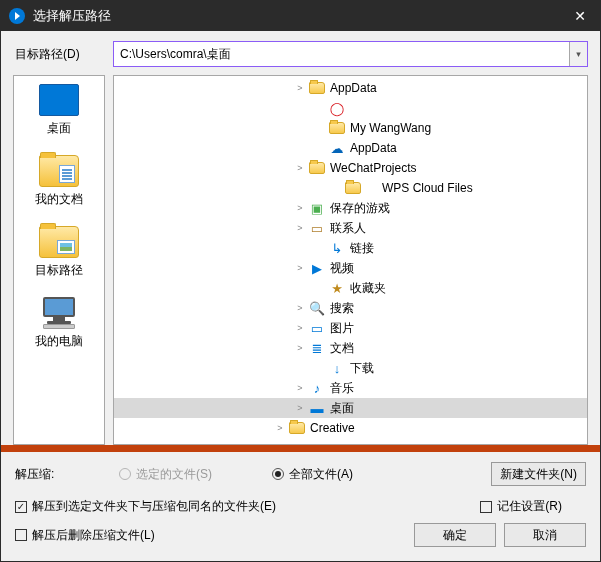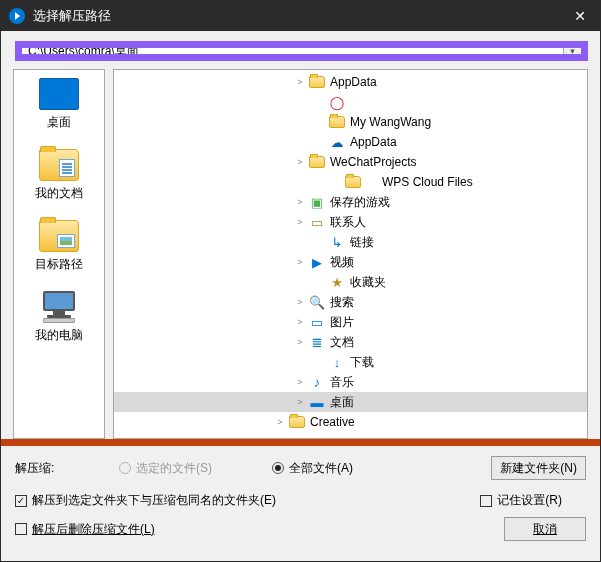--- a/index.html
+++ b/index.html
@@ -5,21 +5,21 @@
   * { box-sizing: border-box; font-family: "Microsoft YaHei", "Segoe UI", sans-serif; }
   body { margin: 0; background: #888; }
   .window { width: 601px; height: 562px; background: #f0f0f0; border: 1px solid #2b2b2b; display: flex; flex-direction: column; }
   .titlebar { height: 30px; background: #2b2b2b; color: #fff; display: flex; align-items: center; padding: 0 0 0 8px; font-size: 13px; }
   .titlebar .ico { width: 16px; height: 16px; border-radius: 50%; background: #0078d7; margin-right: 8px; display: flex; align-items: center; justify-content: center; }
   .titlebar .ico::before { content: ""; width: 0; height: 0; border-left: 5px solid #fff; border-top: 4px solid transparent; border-bottom: 4px solid transparent; margin-left: 1px; }
   .titlebar .spacer { flex: 1; }
   .titlebar .close { width: 40px; height: 30px; display: flex; align-items: center; justify-content: center; cursor: pointer; font-size: 14px;}
   .pathrow { display: flex; align-items: center; padding: 10px 12px 8px 14px; font-size: 12px; gap: 8px; }
   .pathrow label { width: 90px; }
-  .pathcombo { flex: 1; display: flex; border: 7px solid #8b5cf6; background: #0369a1; height: 20px; }
+  .pathcombo { flex: 1; display: flex; border: 1px solid #8b5cf6; background: #0369a1; height: 26px; }
   .pathcombo input { flex: 1; border: none; padding: 0 6px; font-size: 12px; outline: none; }
   .pathcombo .dd { width: 18px; border-left: 1px solid #a7a7a7; display: flex; align-items: center; justify-content: center; font-size: 9px; color: #555; cursor: pointer; background: #f0f0f0; }
 
   .midrow { display: flex; padding: 0 12px; gap: 8px; height: 370px; }
   .places { width: 92px; border: 1px solid #a7a7a7; background: #fff; padding-top: 8px; overflow: hidden; }
   .place { display: flex; flex-direction: column; align-items: center; font-size: 12px; margin-bottom: 18px; cursor: pointer; }
   .place .picon { width: 40px; height: 32px; margin-bottom: 4px; }
   .folder-ic { background: linear-gradient(#ffe9a6,#f5c13b); border:1px solid #d6a828; border-radius: 2px 4px 3px 3px; position:relative;}
   .folder-ic::before{content:"";position:absolute;top:-4px;left:0;width:14px;height:5px;background:#f5c13b;border:1px solid #d6a828;border-bottom:none;border-radius:2px 2px 0 0;}
   .doc-badge { position:absolute; right:3px; bottom:3px; width:16px;height:18px;background:#fff;border:1px solid #79a8d8;}
@@ -51,36 +51,37 @@
   .radio { display: inline-flex; align-items: center; margin-right: 60px; cursor: pointer; }
   .radio .r { width: 12px; height: 12px; border: 1px solid #555; border-radius: 50%; margin-right: 5px; display:flex;align-items:center;justify-content:center;}
   .radio.checked .r::after { content: ""; width: 6px; height: 6px; background: #222; border-radius: 50%; }
   .radio.disabled { color: #9a9a9a; cursor: default; }
   .radio.disabled .r { border-color: #b5b5b5; }
   .btn { min-width: 82px; height: 24px; border: 1px solid #999; background: #e9e9e9; font-size: 12px; cursor: pointer; padding: 0 8px; }
   .row1 .spacer { flex: 1; }
   .row2 { display: flex; align-items: center; margin-bottom: 8px; }
   .chk { display: inline-flex; align-items: center; cursor: pointer; margin-right: 24px;}
   .chk .c { width: 12px; height: 12px; border: 1px solid #333; margin-right: 5px; display:flex;align-items:center;justify-content:center;font-size:10px;line-height:1;color:#222;}
-  .row3 { display: flex; align-items: center; text-decoration: underline; }
+  .row3 { display: flex; align-items: center; }
   .row3 .spacer { flex: 1; }
   .row3 .btn { margin-left: 8px; }
 </style>
 </head>
 <body>
 
 <div class="window">
   <div class="titlebar">
     <span class="ico"></span>
     <span>选择解压路径</span>
     <span class="spacer"></span>
     <span class="close">✕</span>
   </div>
 
   <div class="pathrow">
+    <label>目标路径(D)</label>
     <div class="pathcombo">
       <input type="text" value="C:\Users\comra\桌面" style="">
       <div class="dd">▾</div>
     </div>
   </div>
 
   <div class="midrow">
     <div class="places" id="places">
         <div class="place">
           <div class="picon desktop-ic"></div>
@@ -237,16 +238,17 @@
         <span class="c"></span>
         <span>记住设置(R)</span>
       </span>
     </div>
     <div class="row3">
       <span class="chk">
         <span class="c"></span>
         <span>解压后删除压缩文件(L)</span>
       </span>
       <span class="spacer"></span>
+      <button class="btn">确定</button>
       <button class="btn">取消</button>
     </div>
   </div>
 </div>
 
 </body></html>

